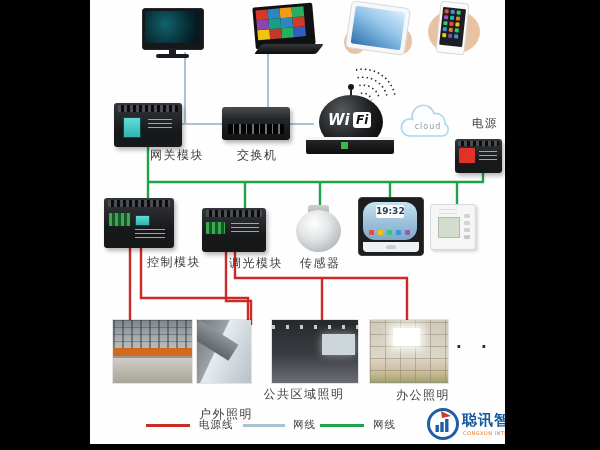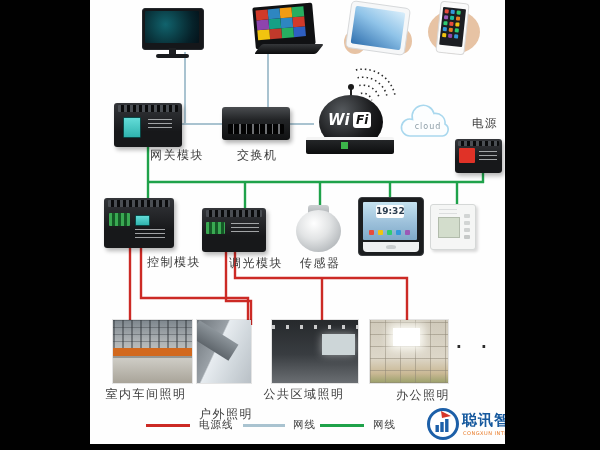--- a/index.html
+++ b/index.html
@@ -63,21 +63,21 @@
   .wifi-fi{position:absolute;background:#fff;color:#111;font-weight:bold;font-style:italic;font-size:12px;
      border-radius:3px;padding:0 3px;line-height:16px;z-index:3;}
   .wifi-base{position:absolute;background:linear-gradient(#f4f4f4 0 3px,#242628 3px,#0c0d0e 100%);border-radius:2px;}
   .wifi-led{position:absolute;width:7px;height:7px;background:#3cb54a;}
 
   
   .cloud-txt{position:absolute;width:100%;text-align:center;color:#8e9ea8;font-size:8px;letter-spacing:1px;}
 
   
   .panel-frame{position:absolute;background:#1b1d1f;border:1px solid #3a3d40;border-radius:4px;}
-  .panel-screen{position:absolute;left:4px;top:4px;border-radius:1px;
+  .panel-screen{position:absolute;left:4px;top:4px;border-radius:12px;
      background:linear-gradient(#c6e3f0 0%,#9cc0da 55%,#7fa9c8 100%);}
   .panel-clock{position:absolute;background:#fdfdfd;border-radius:2px;text-align:center;
      font-size:9px;font-weight:bold;color:#2c3e50;line-height:13px;}
   .picons{position:absolute;width:5px;height:5px;background:#e74c3c;border-radius:1px;
      box-shadow:9px 0 #f1c40f,18px 0 #2ecc71,27px 0 #3498db,36px 0 #9b59b6;}
   .panel-chin{position:absolute;background:#eef0f1;border-radius:0 0 4px 4px;}
   .panel-btn{position:absolute;background:#c9cdcf;border-radius:40%;}
 
   
   .thermo{position:absolute;background:#f5f6f5;border:1px solid #d5d8d7;border-radius:3px;box-shadow:2px 2px 3px rgba(0,0,0,.15);}
@@ -267,21 +267,20 @@
   </div>
   <div class="photo ph-public" style="left:272px;top:320px;width:86px;height:63px;">
     <div class="lights"></div>
     <div class="screen"></div>
   </div>
   <div class="photo ph-office" style="left:370px;top:320px;width:78px;height:63px;">
     <div class="lightpanel"></div>
   </div>
   <div class="dots" style="left:456px;top:338px;">· · · ·</div>
 
-  <div class="photo-lbl" style="left:100px;top:386px;width:92px;">室内车间照明</div>
   <div class="photo-lbl" style="left:196px;top:386px;width:60px;margin-top:20px;">户外照明</div>
   <div class="photo-lbl" style="left:258px;top:386px;width:92px;font-family:Liberation Mono, monospace;">公共区域照明</div>
   <div class="photo-lbl" style="left:380px;top:387px;width:62px;margin-left:12px;">办公照明</div>
 
   <div class="legend-line" style="left: 146px; top: 424px; width: 44px; background-color: rgb(204, 42, 37);"></div>
   <div class="legend-lbl" style="left:199px;top:418px;">电源线</div>
   <div class="legend-line" style="left: 243px; top: 424px; width: 42px; background-color: rgb(169, 195, 208);"></div>
   <div class="legend-lbl" style="left:293px;top:418px;">网线</div>
   <div class="legend-line" style="left: 320px; top: 424px; width: 44px; background-color: rgb(31, 162, 74);"></div>
   <div class="legend-lbl" style="left:373px;top:418px;">网线</div>

